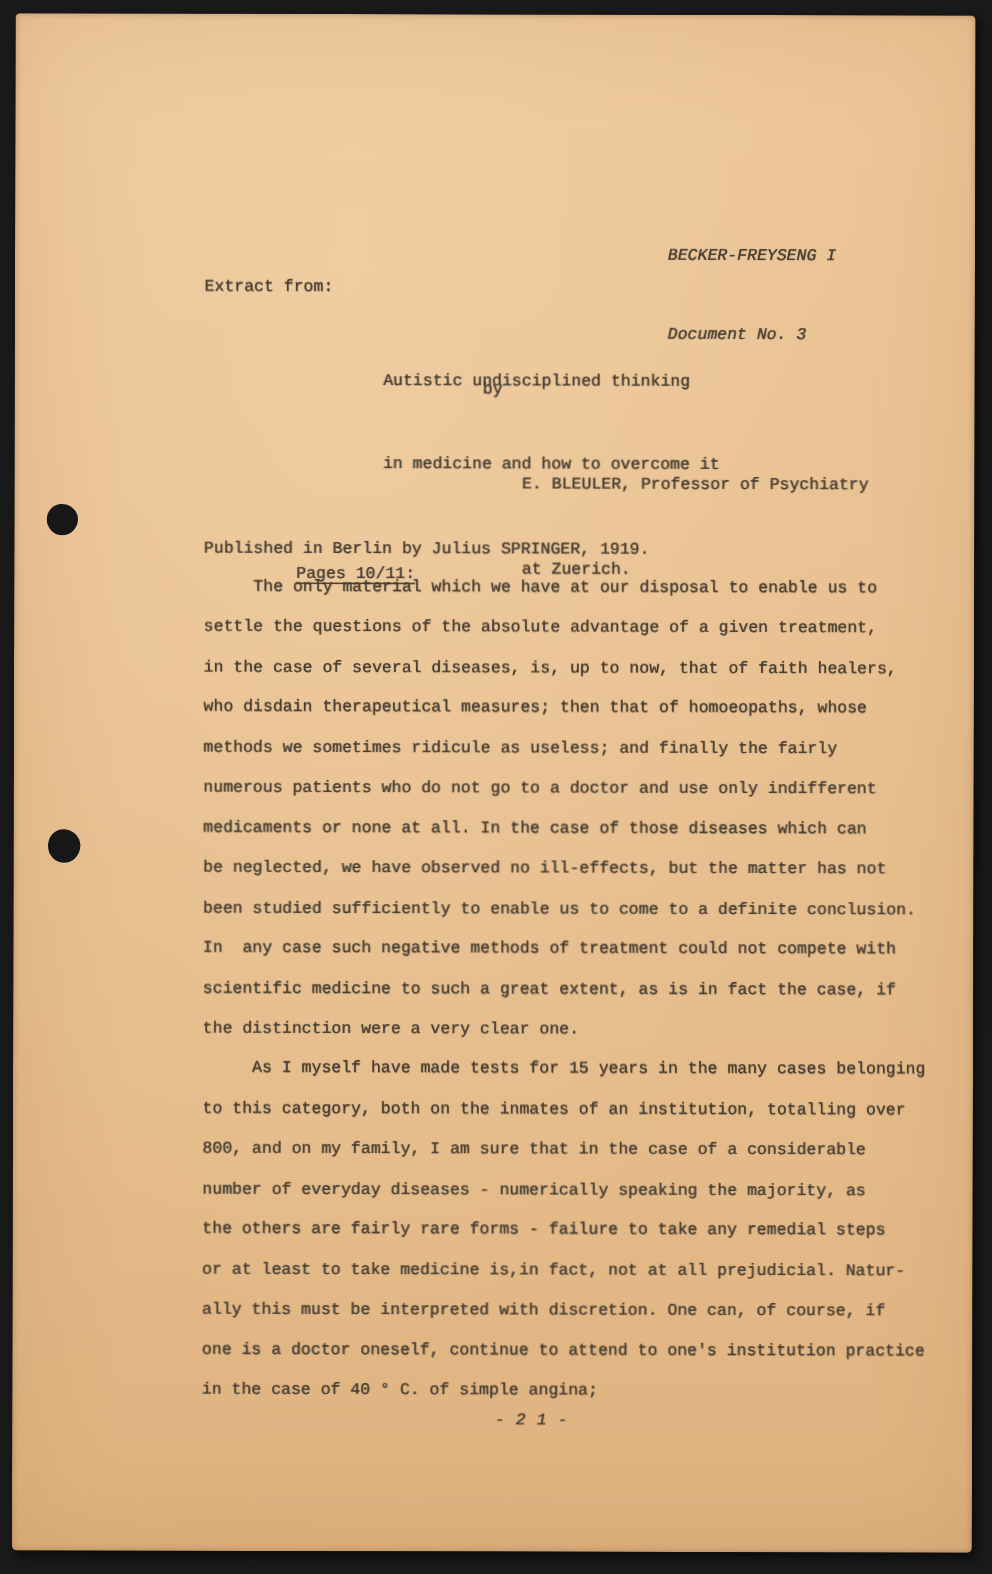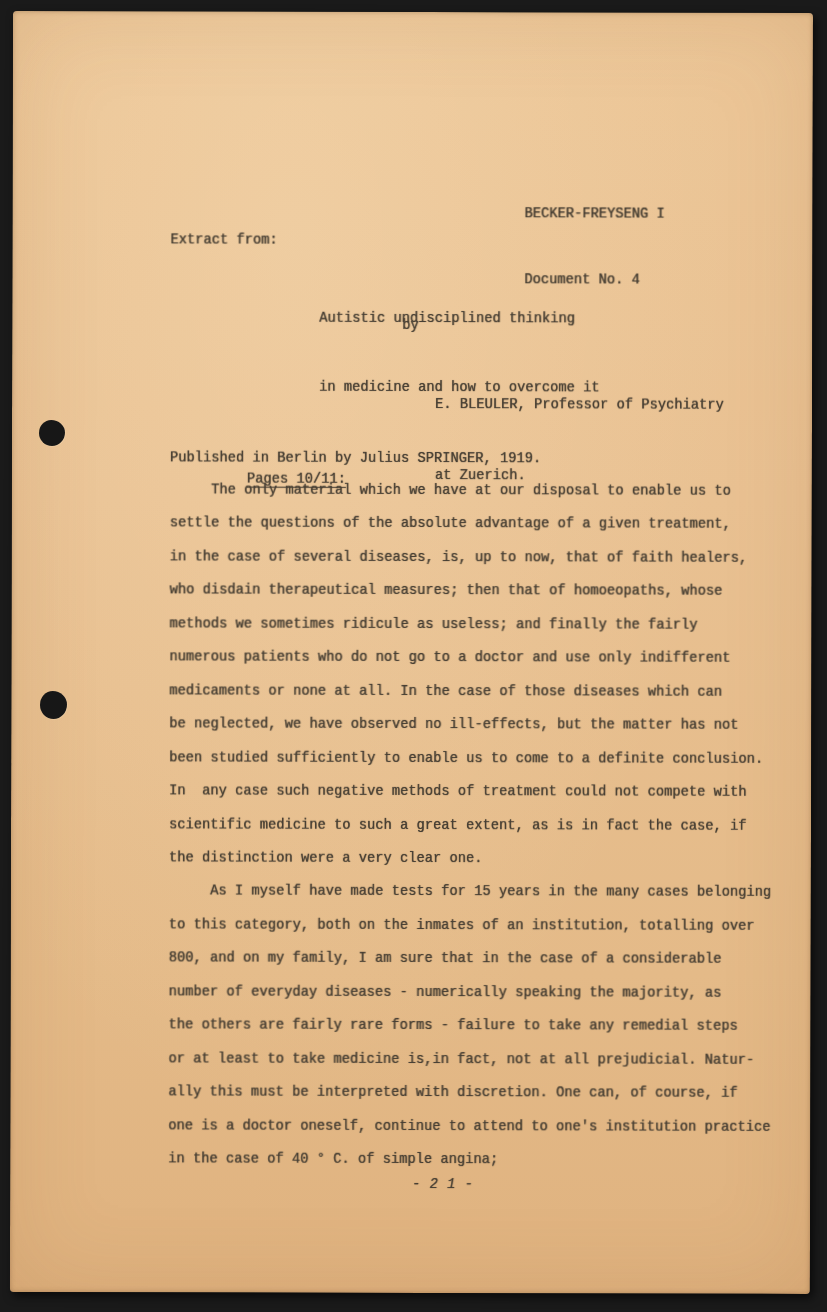--- a/index.html
+++ b/index.html
@@ -34,21 +34,21 @@
       3px 4px 10px rgba(0,0,0,0.65);
   }
   .ink {
     position: absolute;
     color: #463e33;
     font-size: 13.75px;
     white-space: pre;
     text-shadow: 0 0 0.9px rgba(70,60,46,0.75), 0.4px 0.3px 0 rgba(70,60,46,0.35);
     filter: blur(0.2px);
   }
-  .doc-ref     { left: 512px; top: 147px; line-height: 22px; }
+  .doc-ref     { left: 544px; top: 147px; line-height: 22px; font-style: italic; }
   .extract     { left: 158px; top: 218px; line-height: 22px; }
   .work-title  { left: 307px; top: 249px; line-height: 23px; }
   .by-line     { left: 390px; top: 303px; line-height: 22px; }
   .author      { left: 423px; top: 334px; line-height: 23.5px; }
   .publication { left: 158px; top: 398px; line-height: 22px; margin-top: 38px; }
   .pages-ref   { left: 158px; top: 435px; line-height: 22px; }
   .pages-ref .u {
     text-decoration: underline;
     text-underline-offset: 3.5px;
     text-decoration-thickness: 1.3px;
@@ -67,21 +67,21 @@
 </style>
 </head>
 <body>
 
 <div class="backdrop"></div>
 
 <div class="paper">
 
   <div class="ink doc-ref">
     <div>BECKER-FREYSENG I</div>
-    <div>Document No. 4</div>
+    <div>Document No. 3</div>
   </div>
 
   <div class="ink extract">Extract from:</div>
 
   <div class="ink work-title">
     <div>Autistic undisciplined thinking</div>
     <div>in medicine and how to overcome it</div>
   </div>
 
   <div class="ink by-line">by</div>

